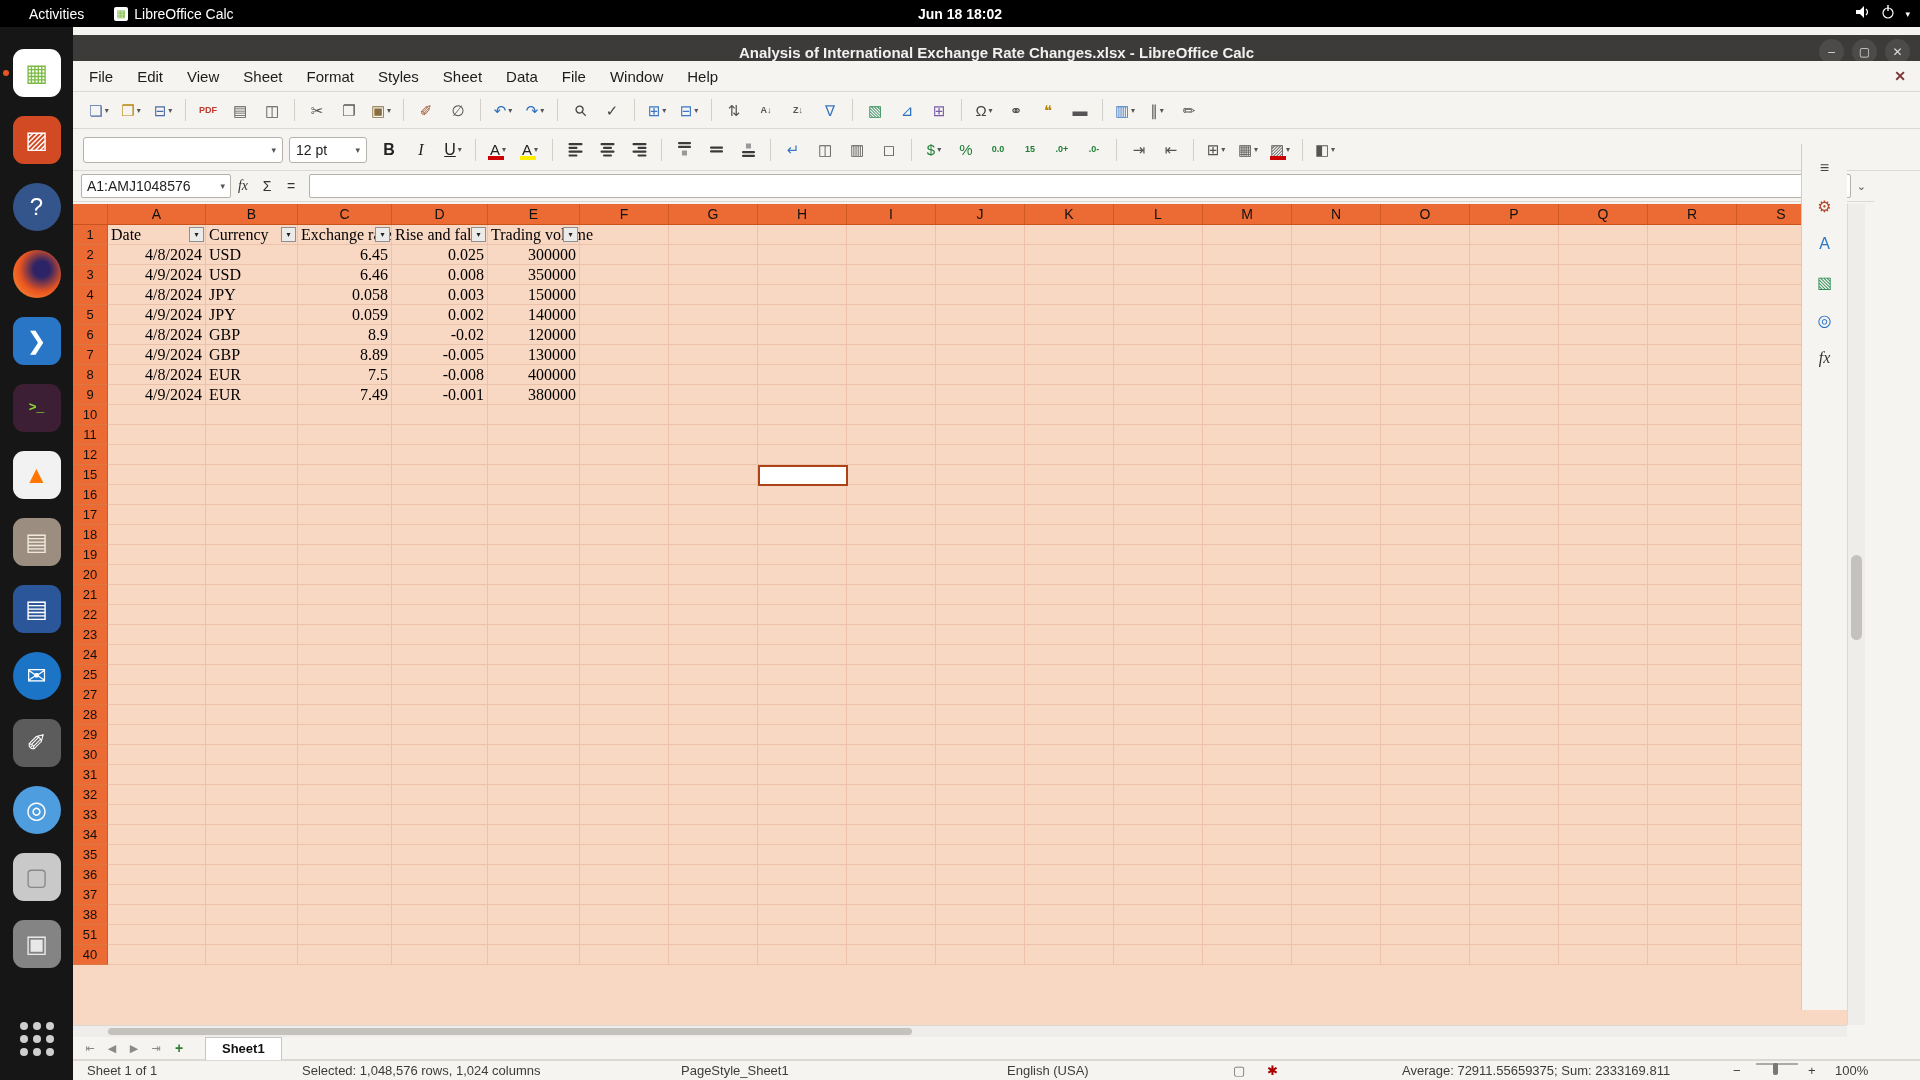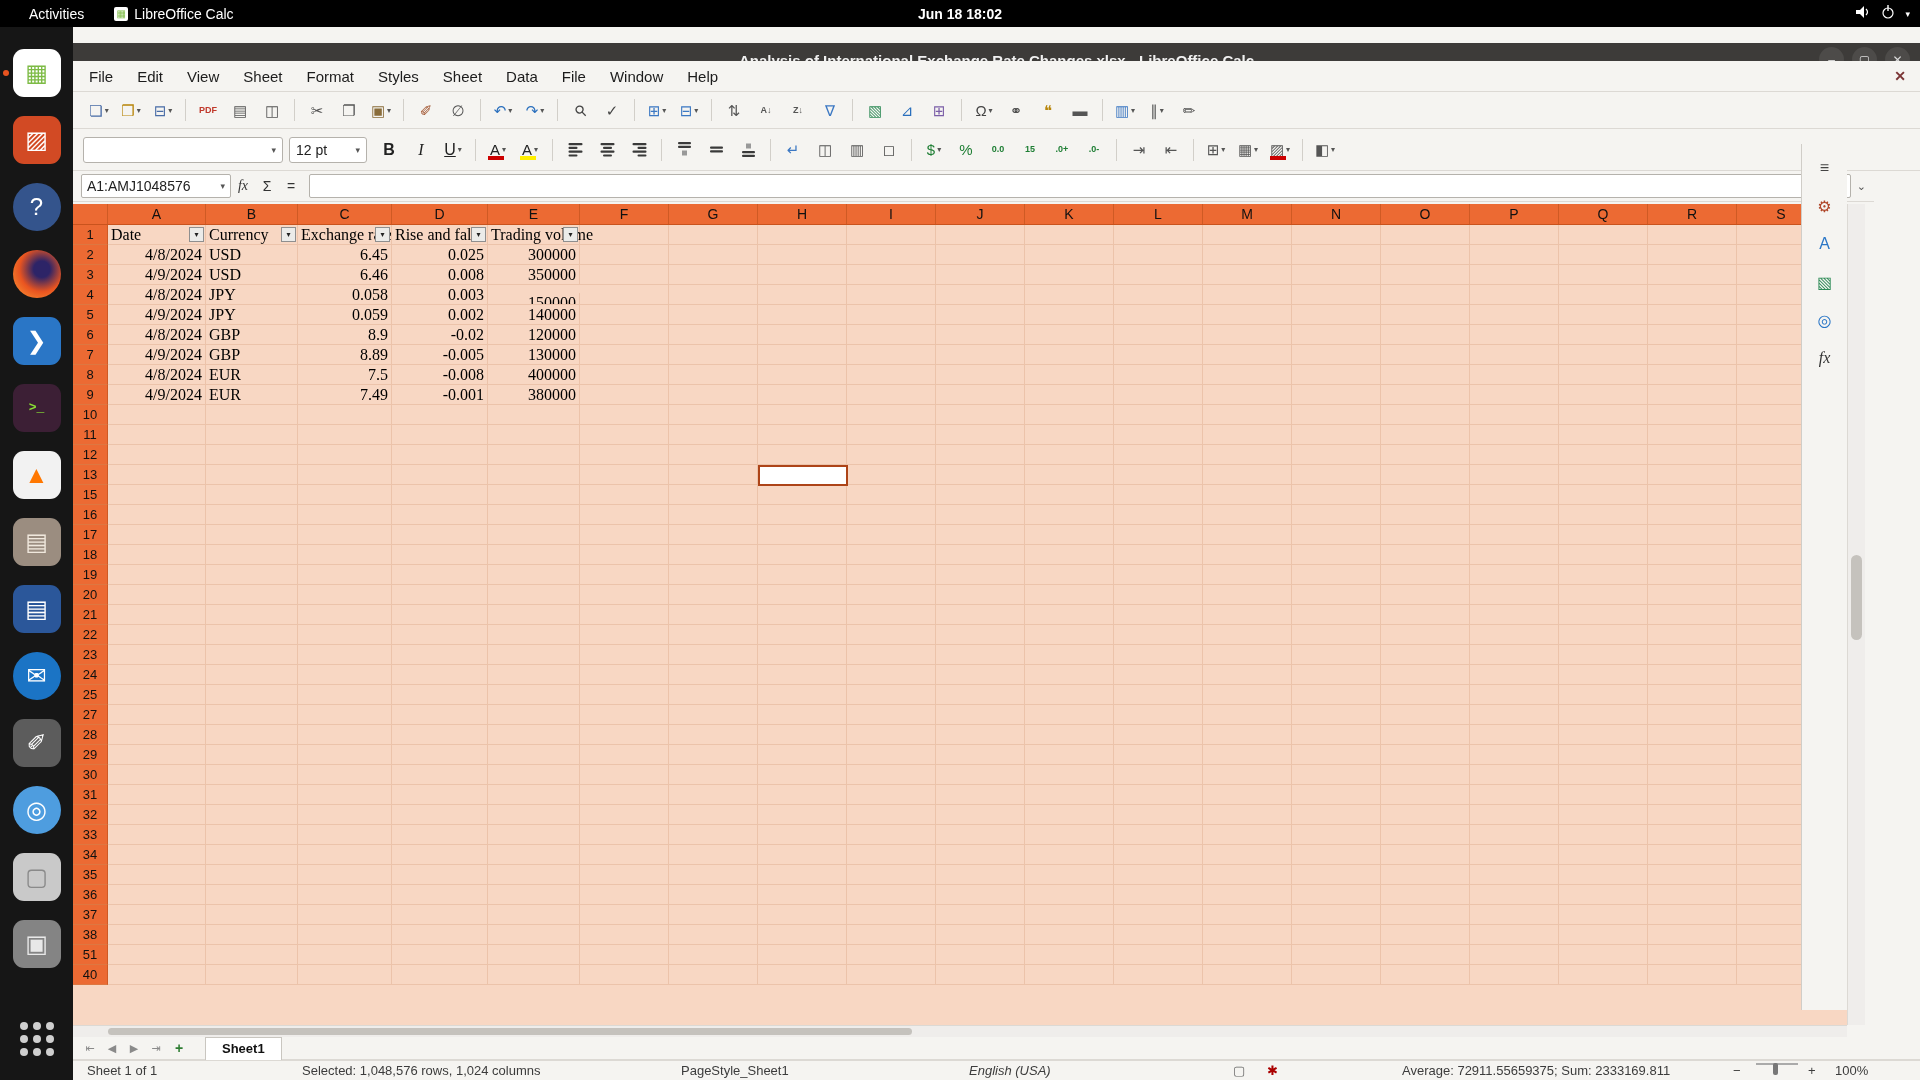--- a/index.html
+++ b/index.html
@@ -19,21 +19,21 @@
   .dockitem{position:relative;width:73px;height:67px;display:flex;align-items:center;justify-content:center;flex:0 0 auto;}
   .dockicon{width:48px;height:48px;border-radius:11px;display:flex;align-items:center;justify-content:center;}
   .dockicon.circ{border-radius:50%;}
   .dglyph{font-size:24px;line-height:1;}
   .runningdot{position:absolute;left:3px;top:50%;margin-top:-3px;width:6px;height:6px;border-radius:50%;background:#e95420;}
   .pushbottom{margin-top:auto;margin-bottom:8px;}
   .gridglyph{display:grid;grid-template-columns:repeat(3,8px);grid-template-rows:repeat(3,8px);gap:5px;}
   .gridglyph .dot{width:8px;height:8px;border-radius:50%;background:#cfcfcf;}
   
   #window{position:absolute;left:73px;top:27px;width:1847px;height:1053px;background:#f5f4f1;}
-  #titlebar{position:absolute;left:0;top:16px;width:100%;height:34px;background:#3d3b39;
+  #titlebar{position:absolute;left:0;top:8px;width:100%;height:34px;background:#3d3b39;
     display:flex;align-items:center;justify-content:center;}
   #titlebar .title{color:#f1f1f1;font-weight:700;font-size:15px;}
   #titlebar .wbtns{position:absolute;right:10px;top:4px;display:flex;gap:8px;}
   .wbtn{width:25px;height:25px;border-radius:50%;background:#4d4b49;color:#ddd;font-size:12px;
     display:flex;align-items:center;justify-content:center;}
   
   #menubar{position:absolute;left:0;top:34px;width:100%;height:31px;background:#f5f4f1;
     border-bottom:1px solid #dcd9d4;display:flex;align-items:center;box-sizing:border-box;}
   #menu-items{display:flex;margin-left:16px;gap:24px;}
   .menuitem{font-size:15px;color:#1c1c1c;}
@@ -610,21 +610,21 @@
           <div class="cell" style="width: 89px;"></div>
           <div class="cell" style="width: 89px;"></div>
           <div class="cell" style="width: 89px;"></div>
         </div>
         <div class="grow">
           <div class="rowhead">4</div>
           <div class="cell num" style="width: 98px;">4/8/2024</div>
           <div class="cell txt" style="width: 92px;">JPY</div>
           <div class="cell num" style="width: 94px;">0.058</div>
           <div class="cell num" style="width: 96px;">0.003</div>
-          <div class="cell num" style="width: 92px; margin-top: 8px;">150000</div>
+          <div class="cell num" style="width: 92px;">150000</div>
           <div class="cell" style="width: 89px;"></div>
           <div class="cell" style="width: 89px;"></div>
           <div class="cell" style="width: 89px;"></div>
           <div class="cell" style="width: 89px;"></div>
           <div class="cell" style="width: 89px;"></div>
           <div class="cell" style="width: 89px;"></div>
           <div class="cell" style="width: 89px;"></div>
           <div class="cell" style="width: 89px;"></div>
           <div class="cell" style="width: 89px;"></div>
           <div class="cell" style="width: 89px;"></div>
@@ -782,42 +782,20 @@
           <div class="cell" style="width: 89px;"></div>
           <div class="cell" style="width: 89px;"></div>
           <div class="cell" style="width: 89px;"></div>
           <div class="cell" style="width: 89px;"></div>
           <div class="cell" style="width: 89px;"></div>
           <div class="cell" style="width: 89px;"></div>
           <div class="cell" style="width: 89px;"></div>
         </div>
         <div class="grow">
           <div class="rowhead">12</div>
-          <div class="cell" style="width: 98px;"></div>
-          <div class="cell" style="width: 92px;"></div>
-          <div class="cell" style="width: 94px;"></div>
-          <div class="cell" style="width: 96px;"></div>
-          <div class="cell" style="width: 92px;"></div>
-          <div class="cell" style="width: 89px;"></div>
-          <div class="cell" style="width: 89px;"></div>
-          <div class="cell" style="width: 89px;"></div>
-          <div class="cell" style="width: 89px;"></div>
-          <div class="cell" style="width: 89px;"></div>
-          <div class="cell" style="width: 89px;"></div>
-          <div class="cell" style="width: 89px;"></div>
-          <div class="cell" style="width: 89px;"></div>
-          <div class="cell" style="width: 89px;"></div>
-          <div class="cell" style="width: 89px;"></div>
-          <div class="cell" style="width: 89px;"></div>
-          <div class="cell" style="width: 89px;"></div>
-          <div class="cell" style="width: 89px;"></div>
-          <div class="cell" style="width: 89px;"></div>
-        </div>
-        <div class="grow">
-          <div class="rowhead">13</div>
           <div class="cell" style="width: 98px;"></div>
           <div class="cell" style="width: 92px;"></div>
           <div class="cell" style="width: 94px;"></div>
           <div class="cell" style="width: 96px;"></div>
           <div class="cell" style="width: 92px;"></div>
           <div class="cell" style="width: 89px;"></div>
           <div class="cell" style="width: 89px;"></div>
           <div class="cell" style="width: 89px;"></div>
           <div class="cell" style="width: 89px;"></div>
           <div class="cell" style="width: 89px;"></div>
@@ -1400,21 +1378,21 @@
         <span class="tabnav">⇥</span>
       </span>
     <span id="addsheet">+</span>
     <span class="sheettab">Sheet1</span>
   </div>
 
   <div id="statusbar">
     <span style="left:14px;">Sheet 1 of 1</span>
     <span style="left:229px;">Selected: 1,048,576 rows, 1,024 columns</span>
     <span style="left:608px;">PageStyle_Sheet1</span>
-    <span style="left:896px;font-style:italic;">English (USA)</span>
+    <span style="left:934px;">English (USA)</span>
     <span style="left:1160px;color:#666;">▢</span>
     <span style="left:1194px;color:#aa0000;">✱</span>
     <span style="left:1329px;">Average: 72911.55659375; Sum: 2333169.811</span>
     <span style="left:1660px;">−</span>
     <span id="zoomtrack"></span>
     <span id="zoomthumb"></span>
     <span style="left:1735px;">+</span>
     <span style="left:1762px;">100%</span>
   </div>
 </div>

